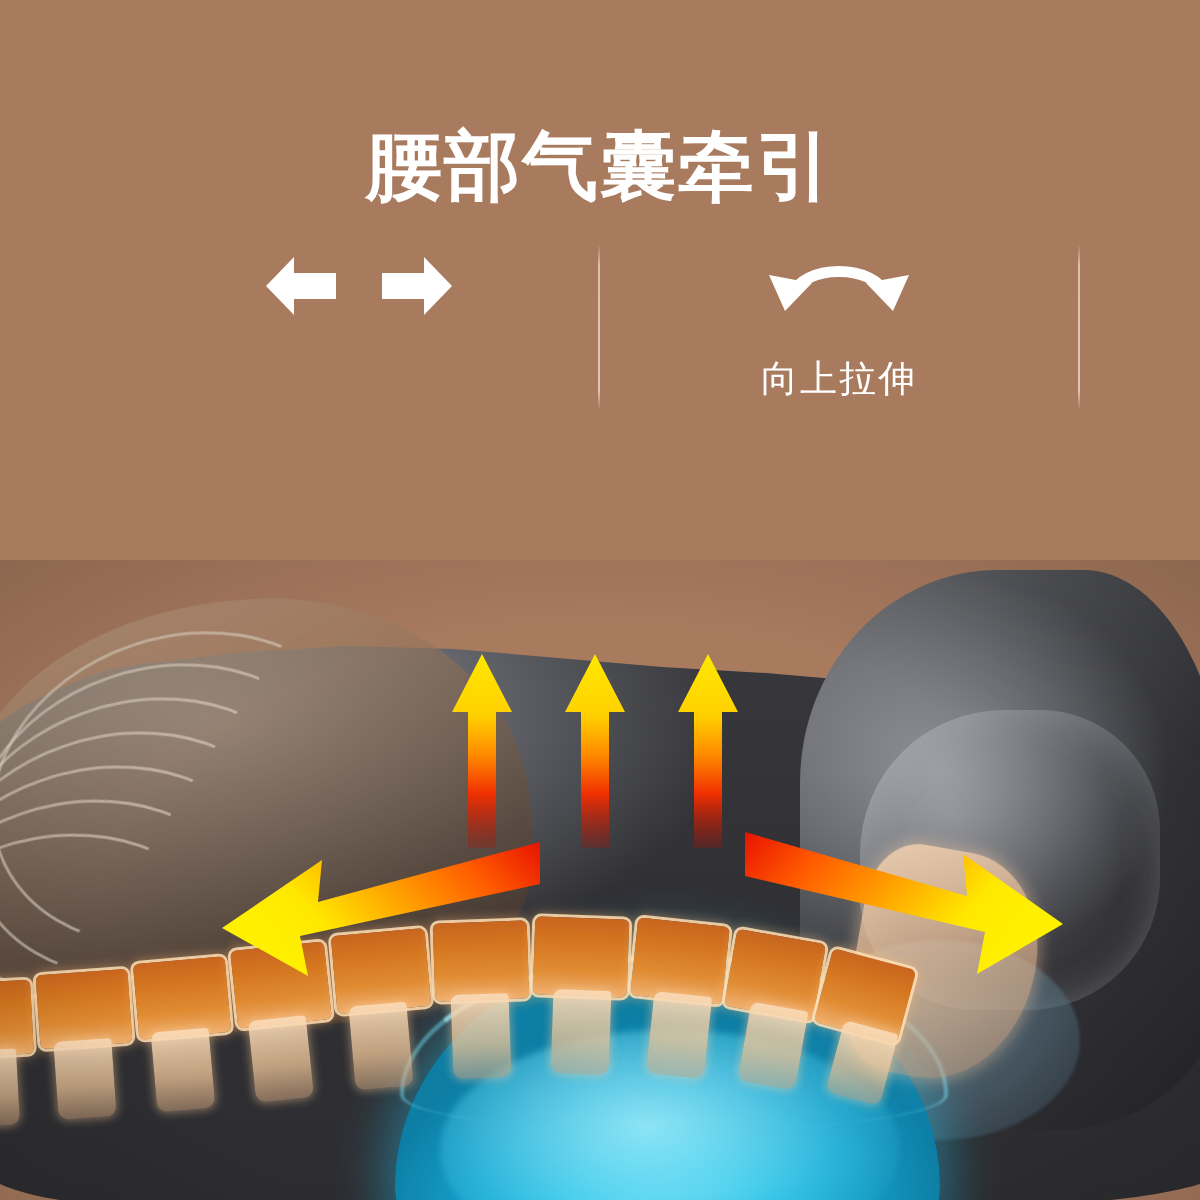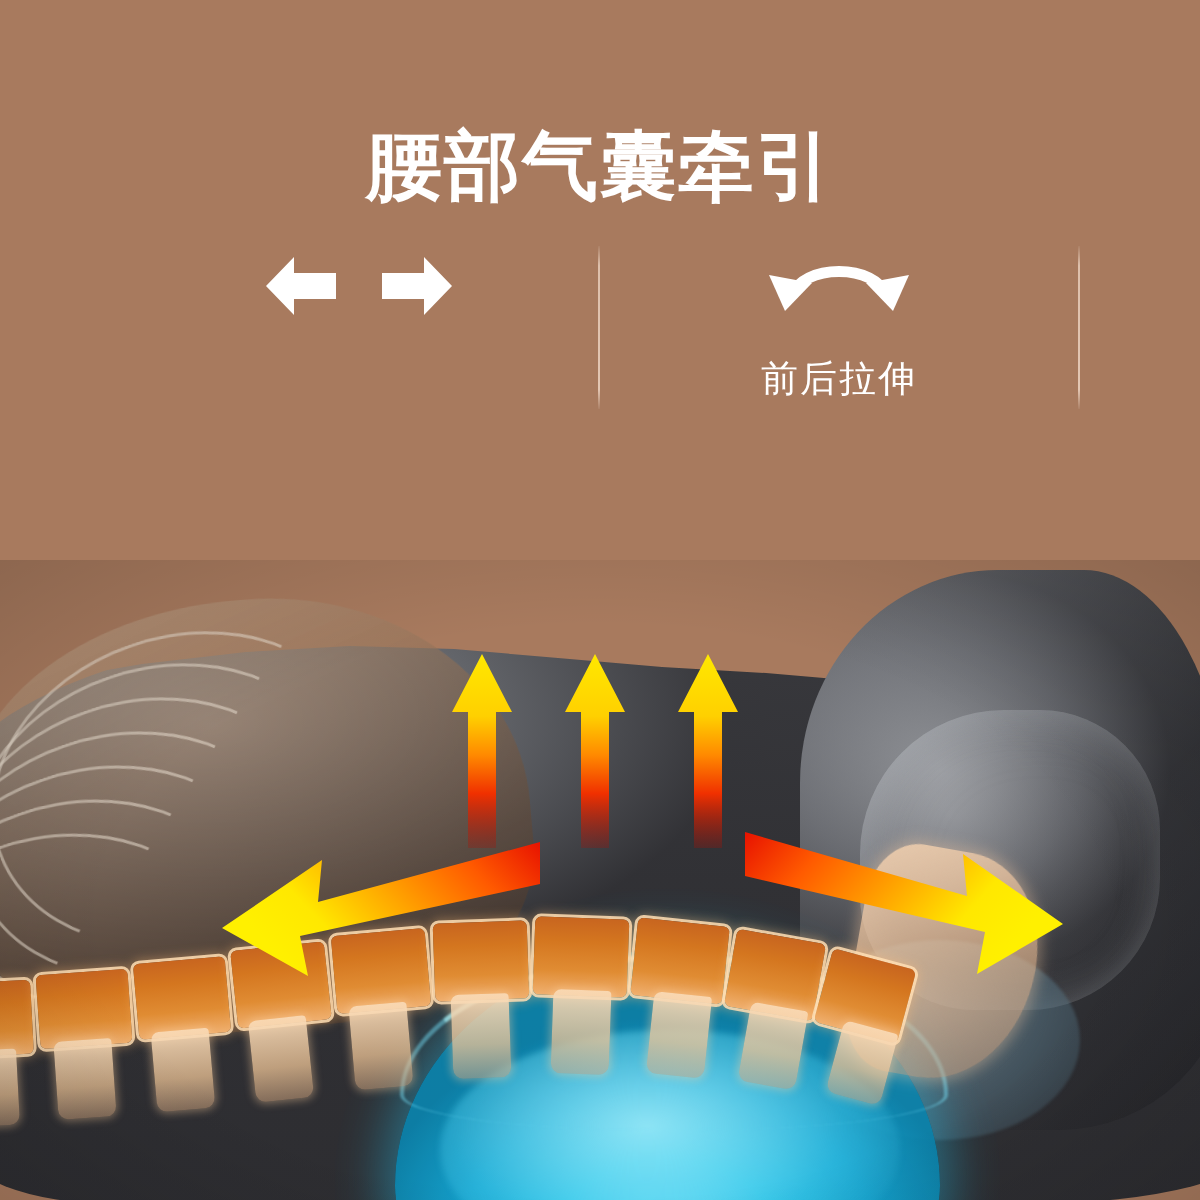--- a/index.html
+++ b/index.html
@@ -252,21 +252,21 @@
       <div class="feature-divider"></div>
 
       <div class="feature-col">
         <div class="feature-icon">
           <svg width="168" height="74" viewBox="0 0 168 74">
             <path d="M36 48 C46 14, 122 14, 132 48" stroke="#ffffff" stroke-width="11" fill="none" stroke-linecap="butt"></path>
             <path d="M14 26 L57 34 L30 62 Z" fill="#ffffff"></path>
             <path d="M154 26 L111 34 L138 62 Z" fill="#ffffff"></path>
           </svg>
         </div>
-        <div class="feature-label">前后拉伸</div>
+        <div class="feature-label">向上拉伸</div>
       </div>
 
       <div class="feature-divider"></div>
 
 
     </div>
   </div>
 
   <div class="anatomy">
     <div class="anatomy-bg"></div>

